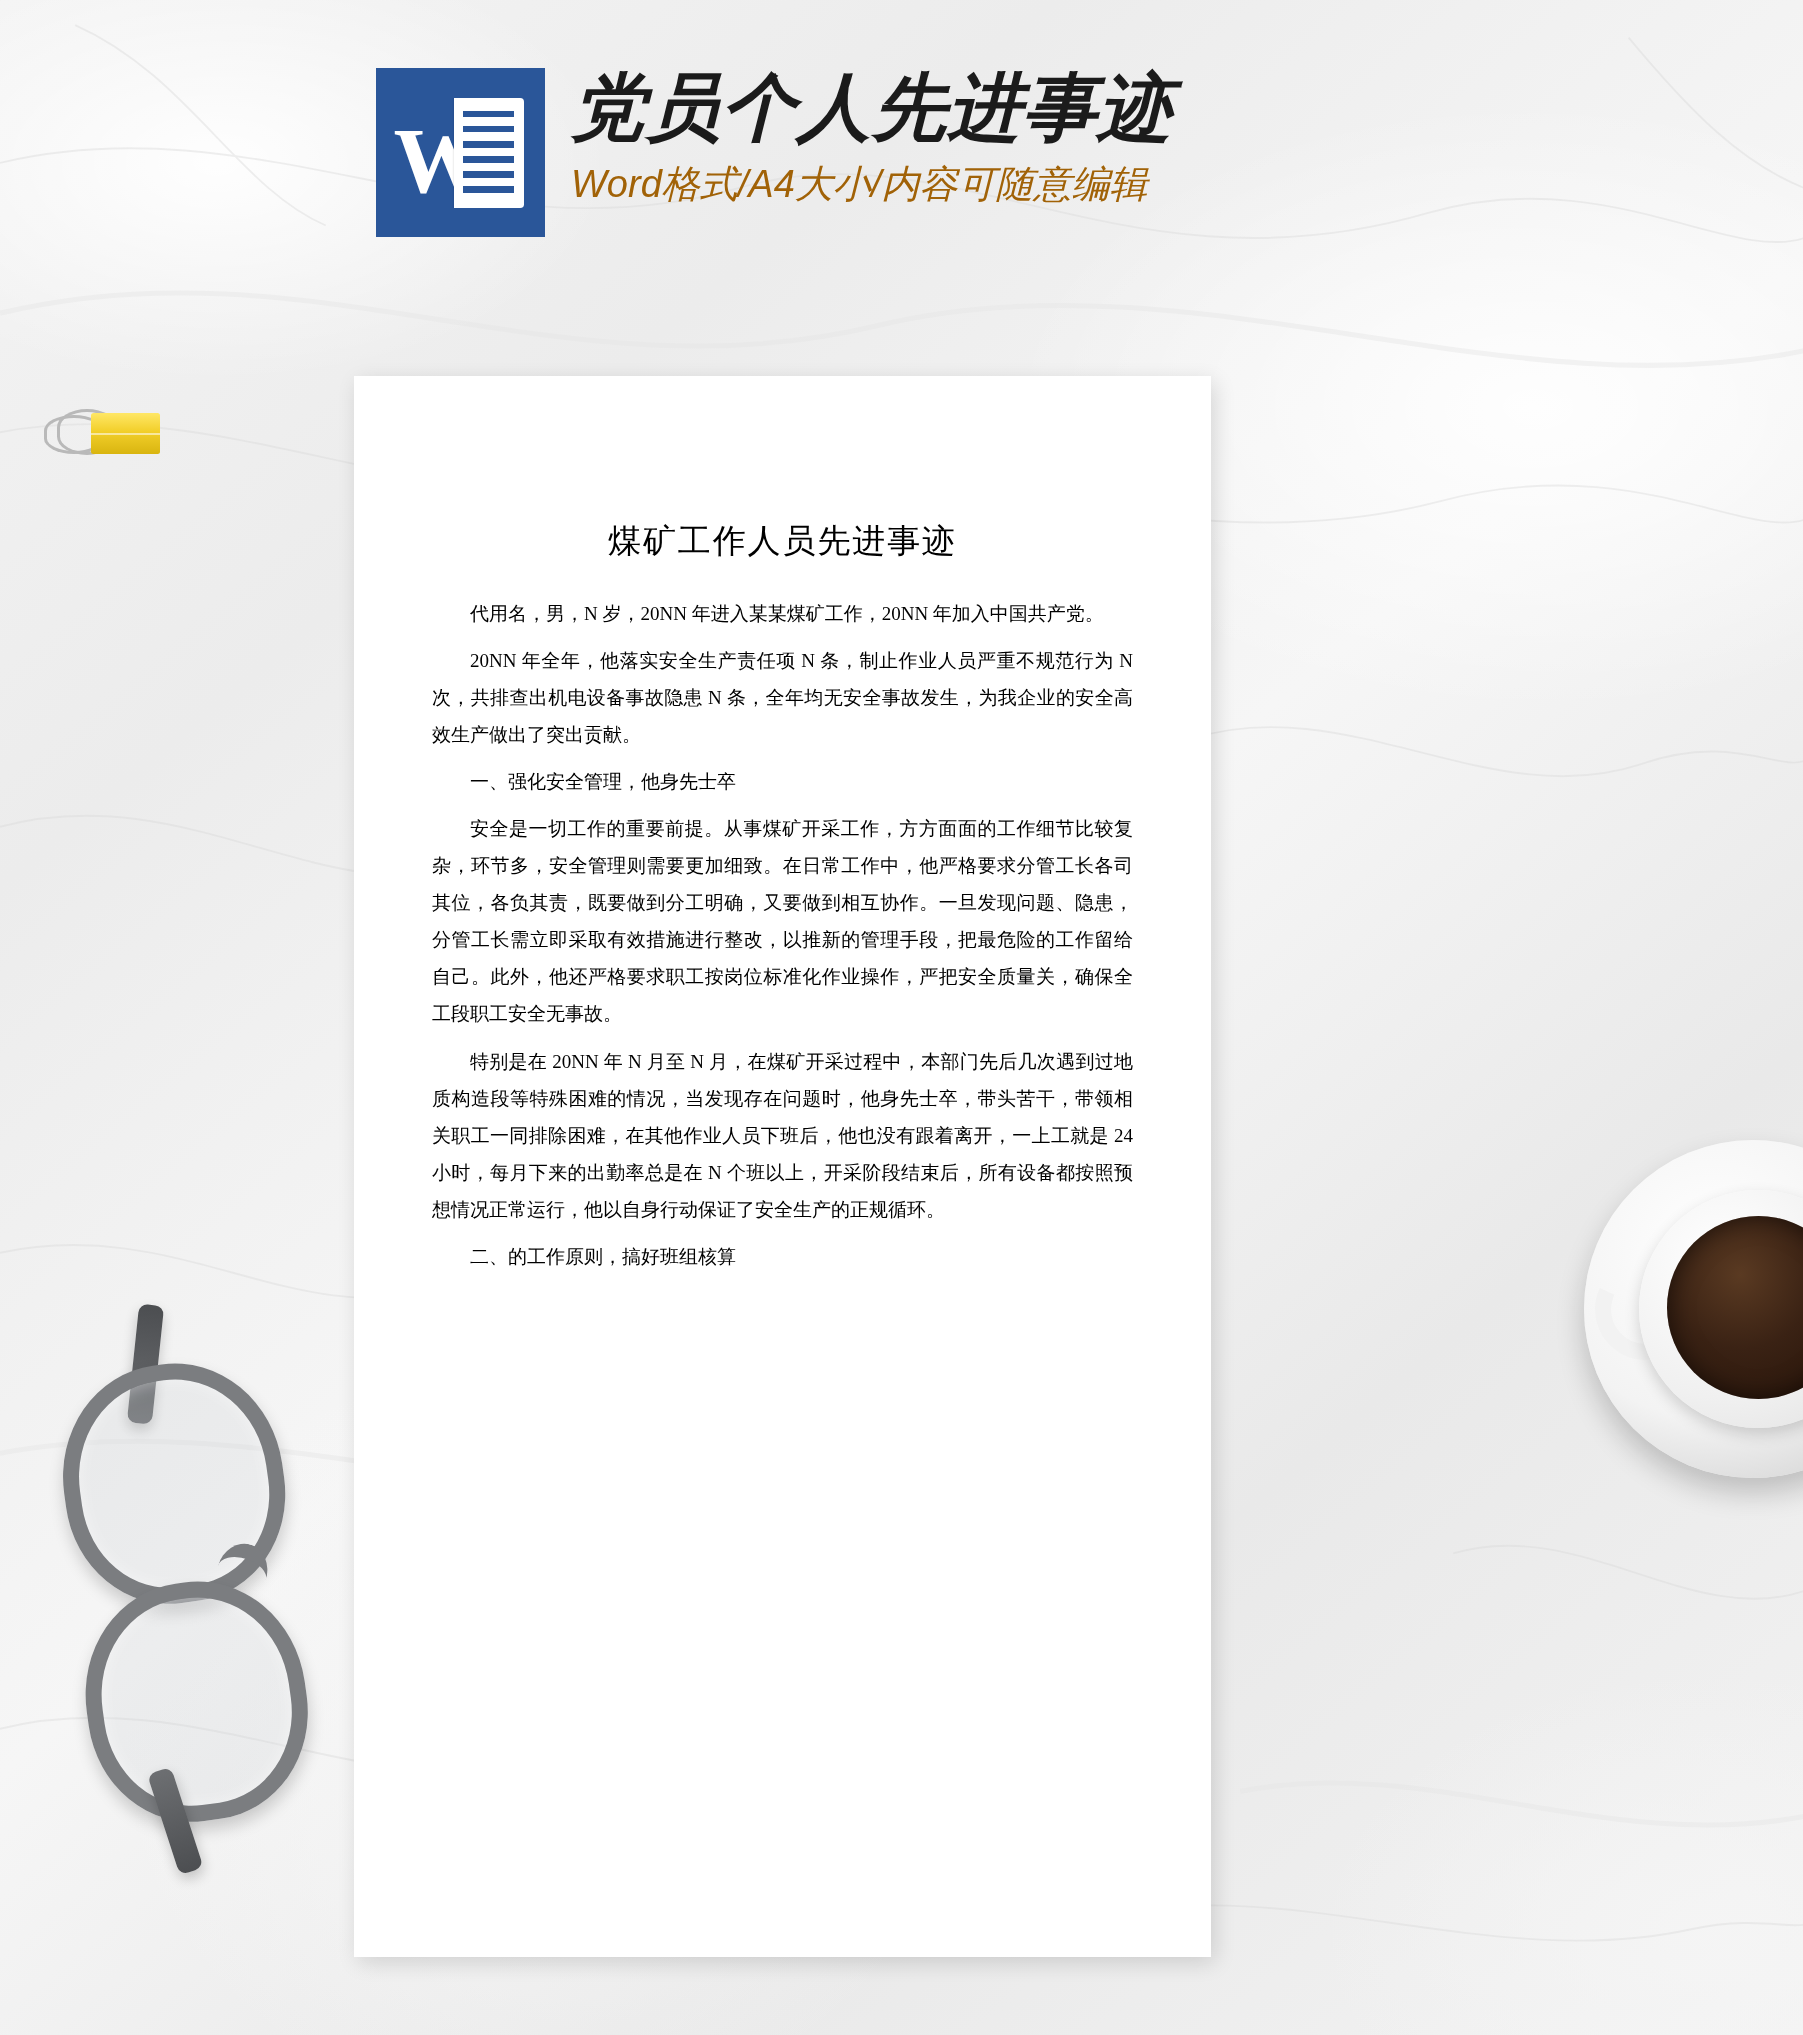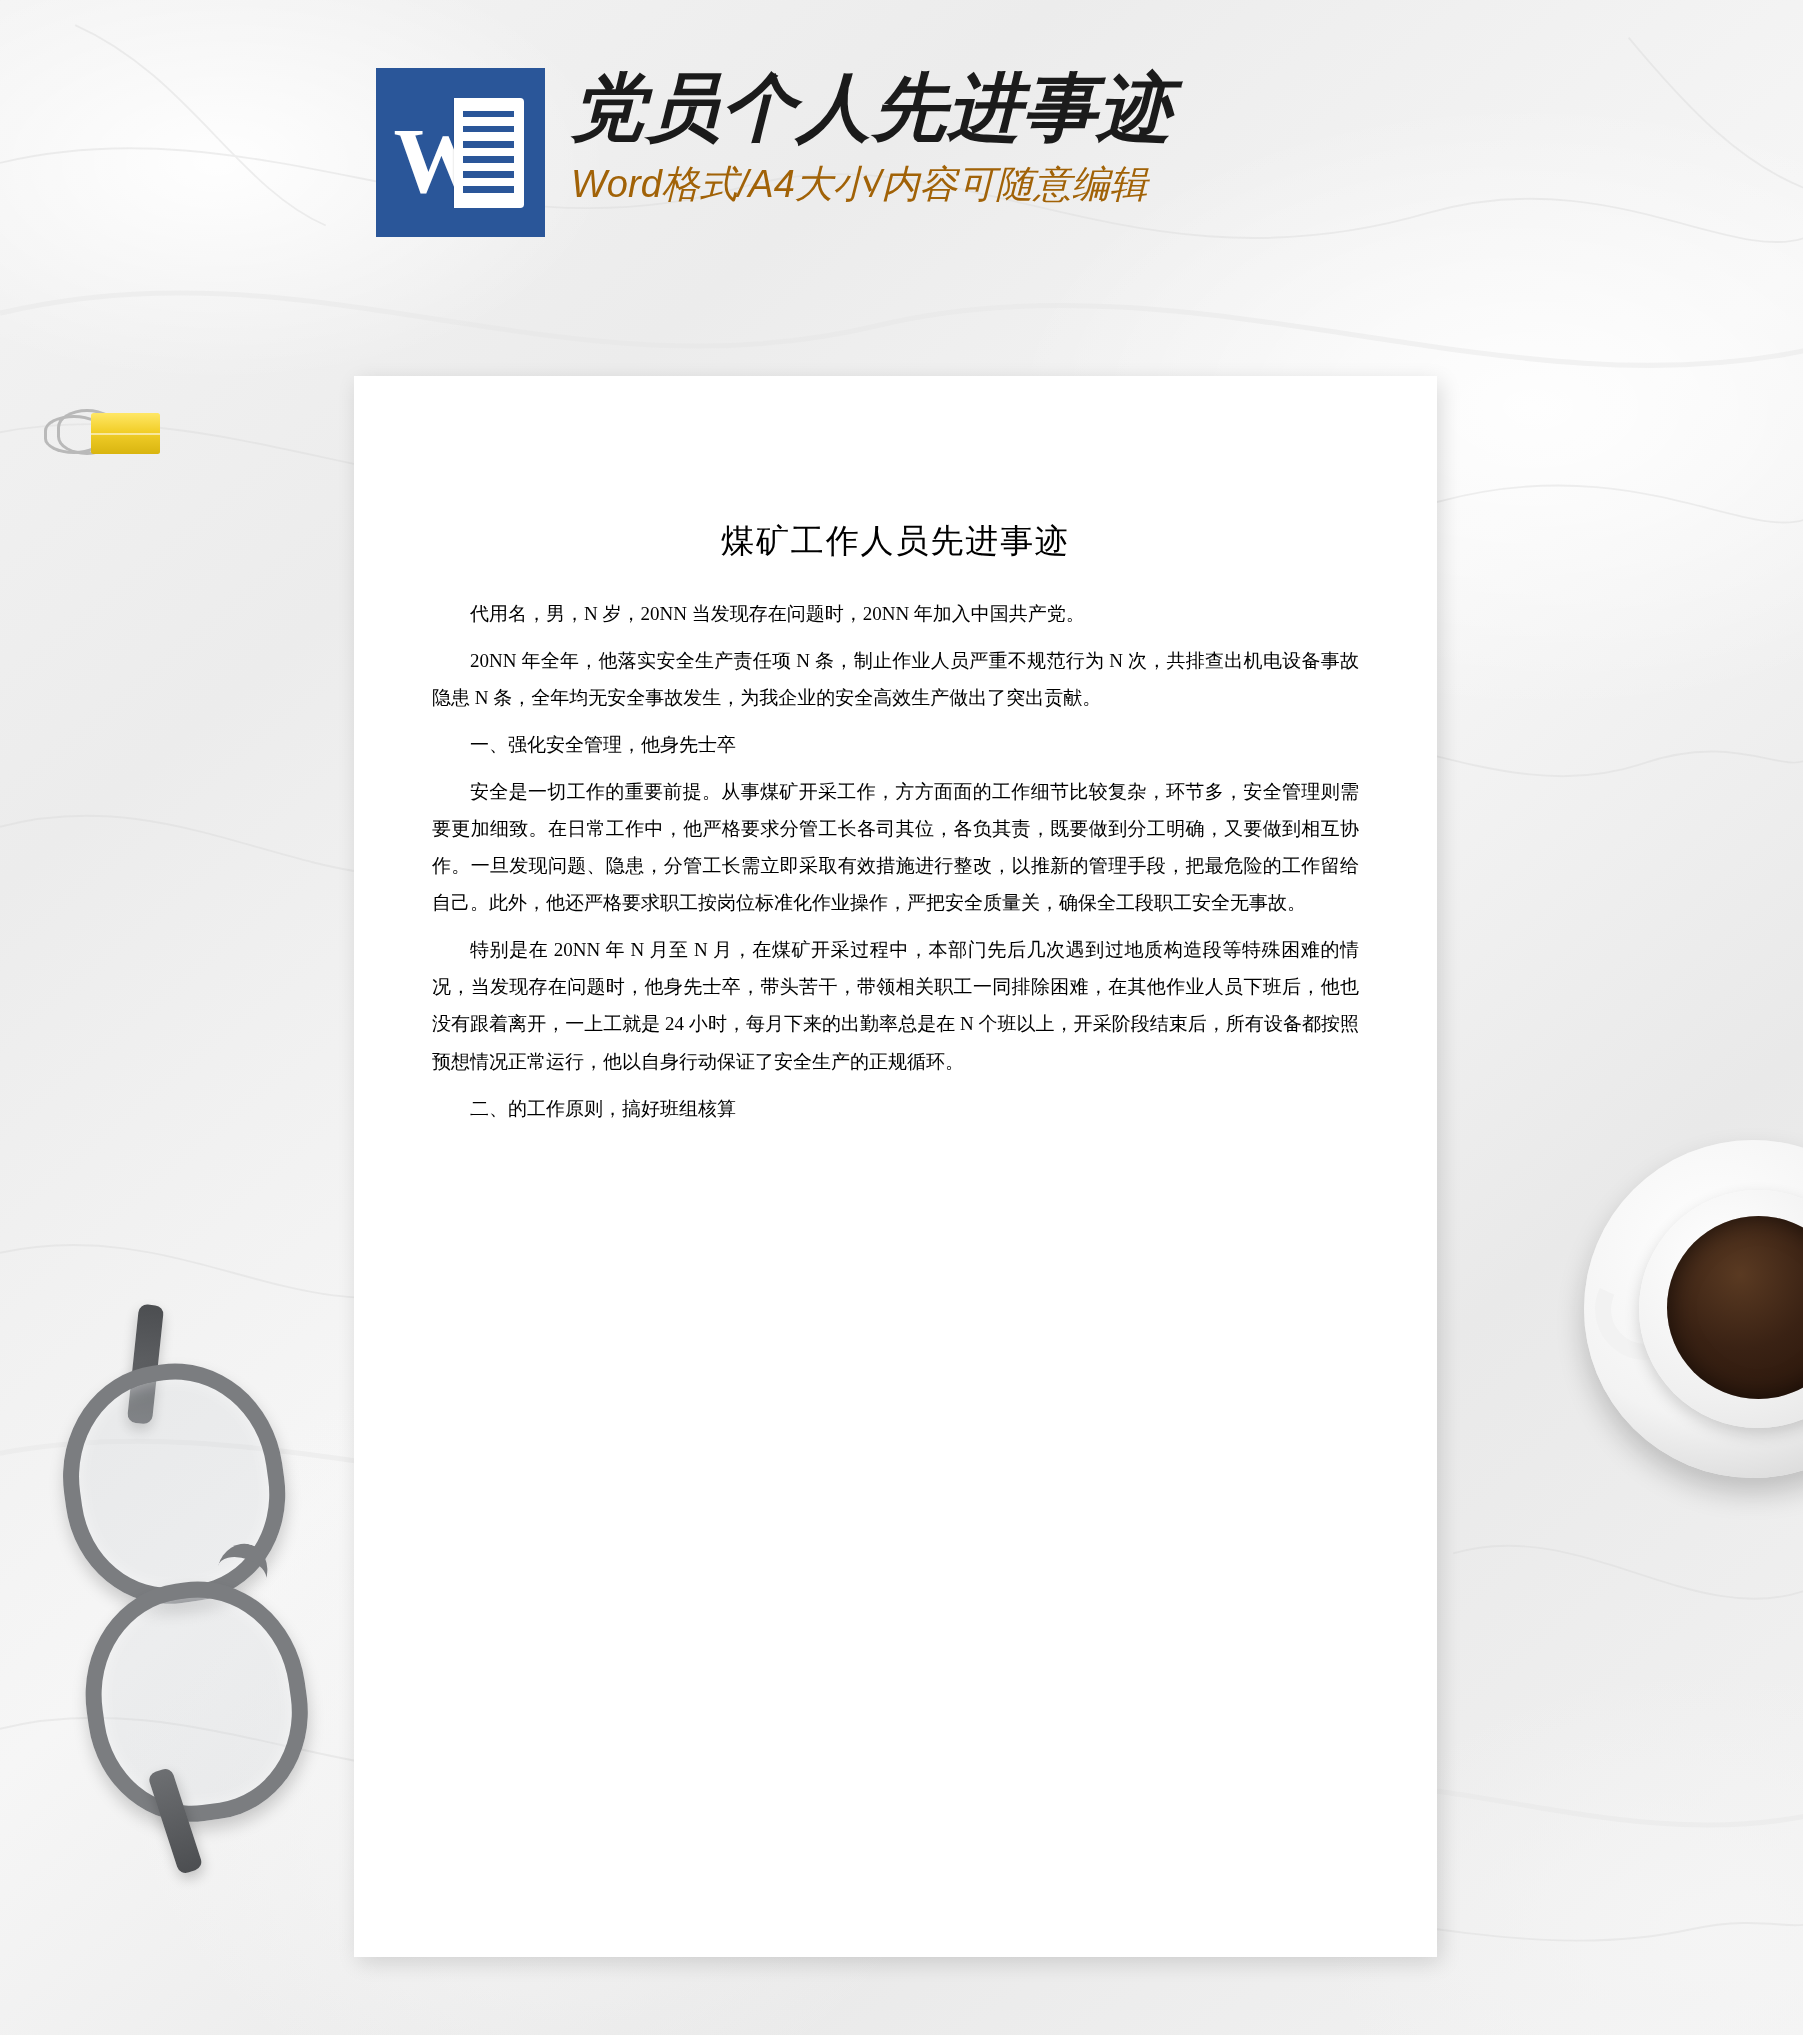--- a/index.html
+++ b/index.html
@@ -94,21 +94,21 @@
     color: #a16207;
     line-height: 1.2;
     white-space: nowrap;
   }
 
   
   .paper {
     position: absolute;
     left: 354px;
     top: 376px;
-    width: 1083px;
+    width: 857px;
     height: 1581px;
     background: #ffffff;
     box-shadow: 3.8px 6.3px 21px rgba(0,0,0,0.14);
   }
   .doc-title {
     margin-top: 143px;
     text-align: center;
     font-size: 33px;
     color: #000;
     font-family: "Liberation Serif", serif;
@@ -294,21 +294,21 @@
   </div>
   <div class="header-text">
     <div class="title-main">党员个人先进事迹</div>
     <div class="title-sub">Word格式/A4大小/内容可随意编辑</div>
   </div>
 </div>
 
 <div class="paper">
   <div class="doc-title"><span>煤矿工作人员先进事迹</span></div>
   <div class="doc-body">
-    <p>代用名，男，N 岁，20NN 当发现存在问题时，20NN 年加入中国共产党。</p>
+    <p>代用名，男，N 岁，20NN 年进入某某煤矿工作，20NN 年加入中国共产党。</p>
     <p>20NN 年全年，他落实安全生产责任项 N 条，制止作业人员严重不规范行为 N 次，共排查出机电设备事故隐患 N 条，全年均无安全事故发生，为我企业的安全高效生产做出了突出贡献。</p>
     <p>一、强化安全管理，他身先士卒</p>
     <p>安全是一切工作的重要前提。从事煤矿开采工作，方方面面的工作细节比较复杂，环节多，安全管理则需要更加细致。在日常工作中，他严格要求分管工长各司其位，各负其责，既要做到分工明确，又要做到相互协作。一旦发现问题、隐患，分管工长需立即采取有效措施进行整改，以推新的管理手段，把最危险的工作留给自己。此外，他还严格要求职工按岗位标准化作业操作，严把安全质量关，确保全工段职工安全无事故。</p>
     <p>特别是在 20NN 年 N 月至 N 月，在煤矿开采过程中，本部门先后几次遇到过地质构造段等特殊困难的情况，当发现存在问题时，他身先士卒，带头苦干，带领相关职工一同排除困难，在其他作业人员下班后，他也没有跟着离开，一上工就是 24 小时，每月下来的出勤率总是在 N 个班以上，开采阶段结束后，所有设备都按照预想情况正常运行，他以自身行动保证了安全生产的正规循环。</p>
     <p>二、的工作原则，搞好班组核算</p>
   </div>
 </div>
 
 <div class="clip">
   <div class="wire1"></div>

